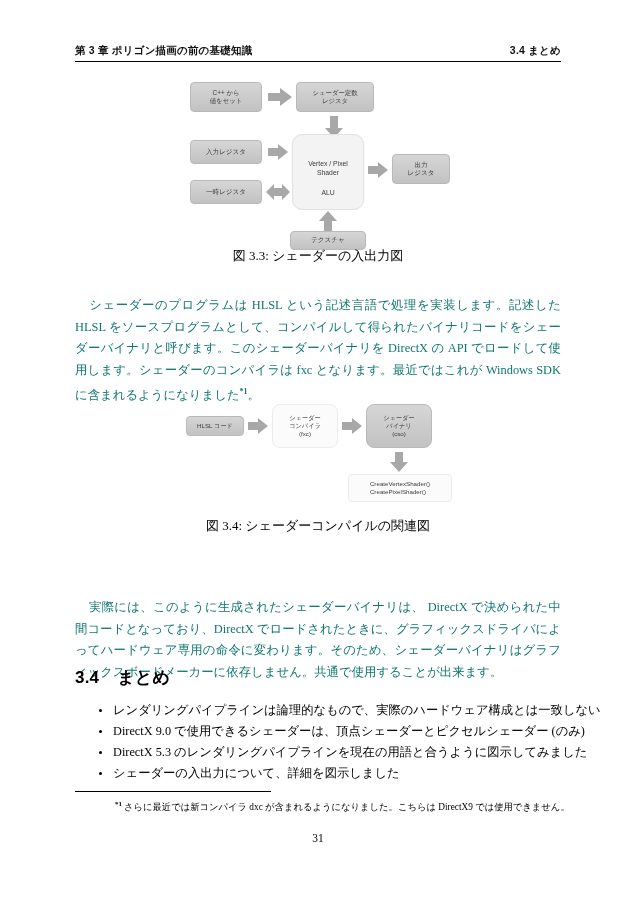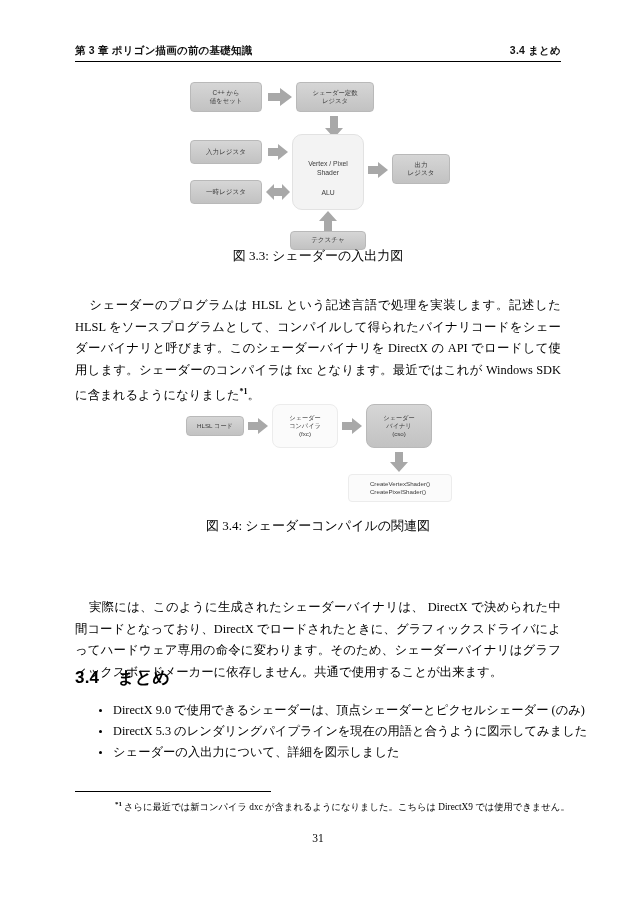--- a/index.html
+++ b/index.html
@@ -99,21 +99,21 @@
 
   
   .para {
     position: absolute;
     left: 75px;
     width: 486px;
     font-size: 12.4px;
     line-height: 21.5px;
     text-align: justify;
     text-justify: inter-character;
-    color: #000000;
+    color: #0f766e;
   }
   .para .indent { display: inline-block; width: 1.1em; }
   sup.fn {
     font-size: 8px;
     vertical-align: super;
     font-weight: bold;
   }
 
   
   .section-head {
@@ -330,20 +330,21 @@
 
   <div class="para" style="top:597px;">
     <span class="indent"></span><span>実際には、このように生成されたシェーダーバイナリは、 DirectX で決められた中間コードとなっており、DirectX でロードされたときに、グラフィックスドライバによってハードウェア専用の命令に変わります。そのため、シェーダーバイナリはグラフィックスボードメーカーに依存しません。共通で使用することが出来ます。</span>
   </div>
 
   <div class="section-head">
     <span class="num">3.4</span><span>まとめ</span>
   </div>
 
   <ul class="bullets">
+    <li><span>レンダリングパイプラインは論理的なもので、実際のハードウェア構成とは一致しない</span></li>
     <li><span>DirectX 9.0 で使用できるシェーダーは、頂点シェーダーとピクセルシェーダー (のみ)</span></li>
     <li><span>DirectX 5.3 のレンダリングパイプラインを現在の用語と合うように図示してみました</span></li>
     <li><span>シェーダーの入出力について、詳細を図示しました</span></li>
   </ul>
 
   <div class="fn-rule"></div>
   <div class="footnote">
     <sup>*1</sup><span>さらに最近では新コンパイラ dxc が含まれるようになりました。こちらは DirectX9 では使用できません。</span>
   </div>
 

